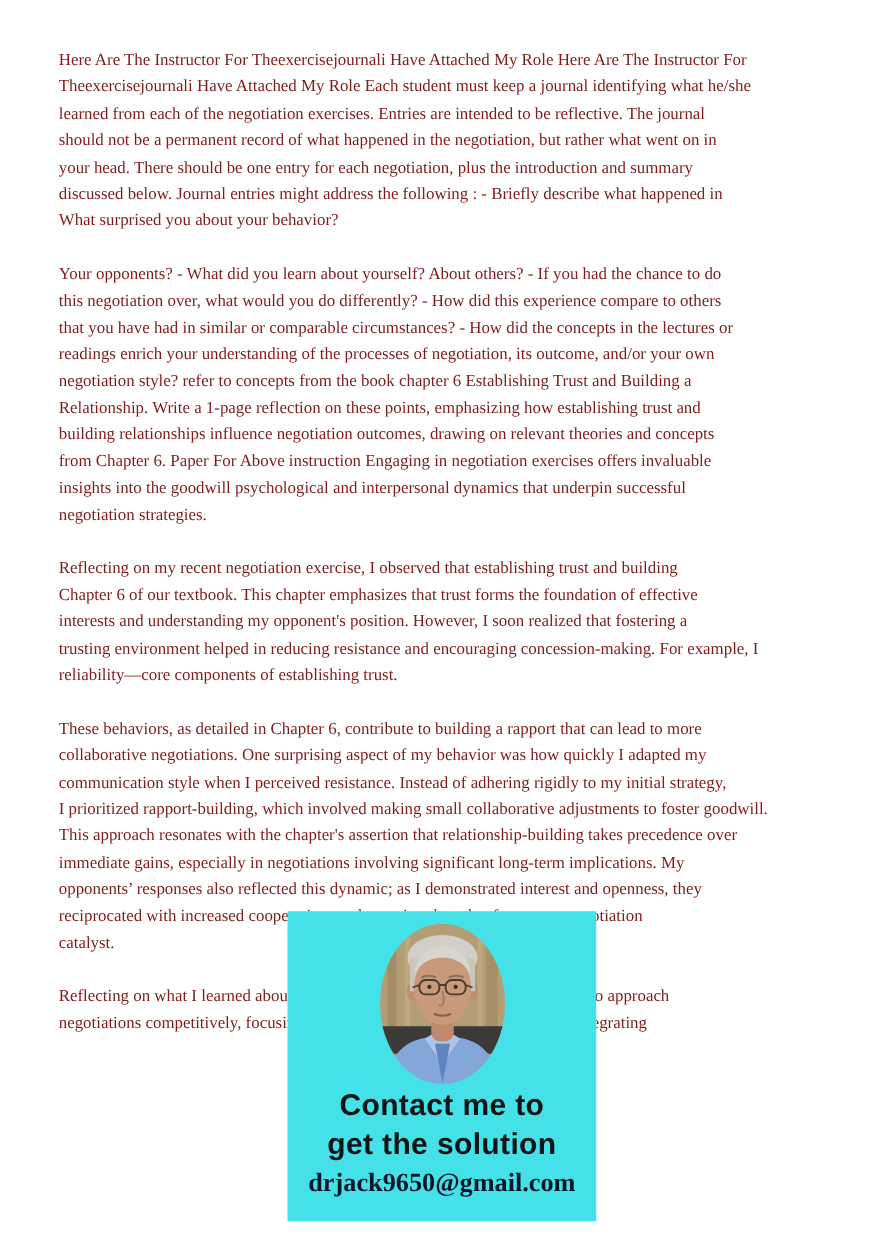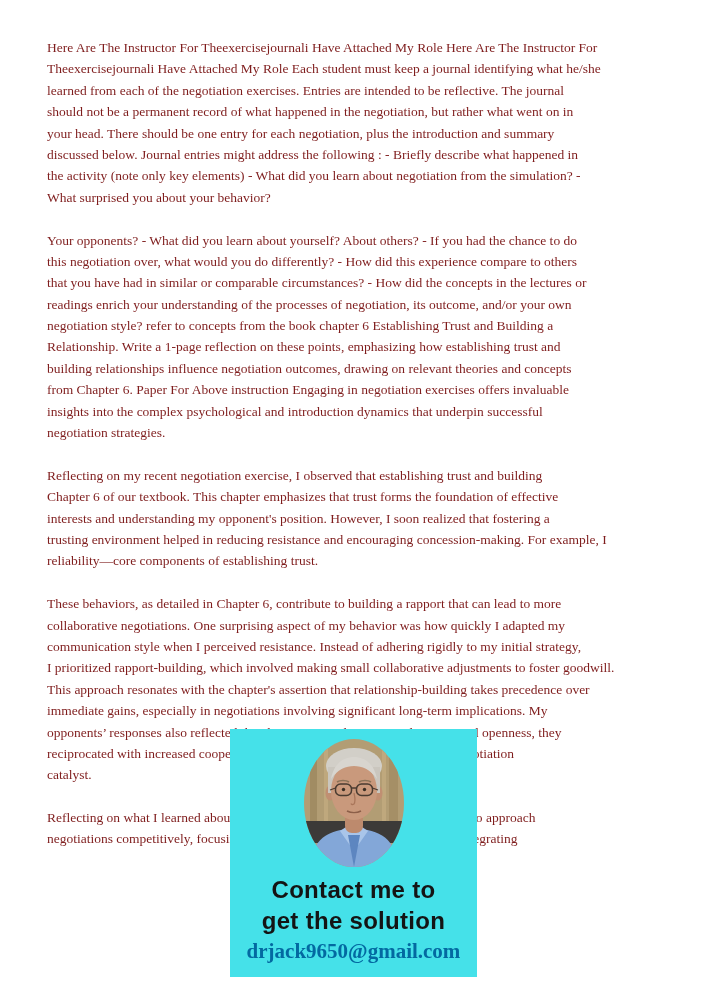--- a/index.html
+++ b/index.html
@@ -33,54 +33,53 @@
   .photo {
     width: 100px; height: 128px;
     margin: 10px auto 0 auto;
   }
   .headline {
     font-family: "Liberation Sans", sans-serif;
     font-weight: bold;
     font-size: 24px;
     line-height: 31px;
     letter-spacing: 0.3px;
-    margin-top: 7px;
+    margin-top: 2px;
   }
   .email {
     font-family: "Liberation Serif", serif;
     font-weight: bold;
     font-size: 21px;
     margin-top: 3px;
-    color: #0369a1;
+    color: #0f172a;
   }
 </style>
 </head>
 <body style="background: rgb(255, 255, 255);">
 
 <div class="doc" style="color: #7f1d1d;">
     <div class="para">
       <div class="line">Here Are The Instructor For Theexercisejournali Have Attached My Role Here Are The Instructor For</div>
       <div class="line">Theexercisejournali Have Attached My Role Each student must keep a journal identifying what he/she</div>
       <div class="line">learned from each of the negotiation exercises. Entries are intended to be reflective. The journal</div>
       <div class="line">should not be a permanent record of what happened in the negotiation, but rather what went on in</div>
       <div class="line">your head. There should be one entry for each negotiation, plus the introduction and summary</div>
       <div class="line">discussed below. Journal entries might address the following : - Briefly describe what happened in</div>
-      <div class="line">the activity (note only key elements) - What did you learn about negotiation from the simulation? -</div>
       <div class="line">What surprised you about your behavior?</div>
     </div>
     <div class="para">
       <div class="line">Your opponents? - What did you learn about yourself? About others? - If you had the chance to do</div>
       <div class="line">this negotiation over, what would you do differently? - How did this experience compare to others</div>
       <div class="line">that you have had in similar or comparable circumstances? - How did the concepts in the lectures or</div>
       <div class="line">readings enrich your understanding of the processes of negotiation, its outcome, and/or your own</div>
       <div class="line">negotiation style? refer to concepts from the book chapter 6 Establishing Trust and Building a</div>
       <div class="line">Relationship. Write a 1-page reflection on these points, emphasizing how establishing trust and</div>
       <div class="line">building relationships influence negotiation outcomes, drawing on relevant theories and concepts</div>
       <div class="line">from Chapter 6. Paper For Above instruction Engaging in negotiation exercises offers invaluable</div>
-      <div class="line">insights into the complex psychological and introduction dynamics that underpin successful</div>
+      <div class="line">insights into the goodwill psychological and interpersonal dynamics that underpin successful</div>
       <div class="line">negotiation strategies.</div>
     </div>
     <div class="para">
       <div class="line">Reflecting on my recent negotiation exercise, I observed that establishing trust and building</div>
       <div class="line">Chapter 6 of our textbook. This chapter emphasizes that trust forms the foundation of effective</div>
       <div class="line">interests and understanding my opponent's position. However, I soon realized that fostering a</div>
       <div class="line">trusting environment helped in reducing resistance and encouraging concession-making. For example, I</div>
       <div class="line">reliability—core components of establishing trust.</div>
     </div>
     <div class="para">

